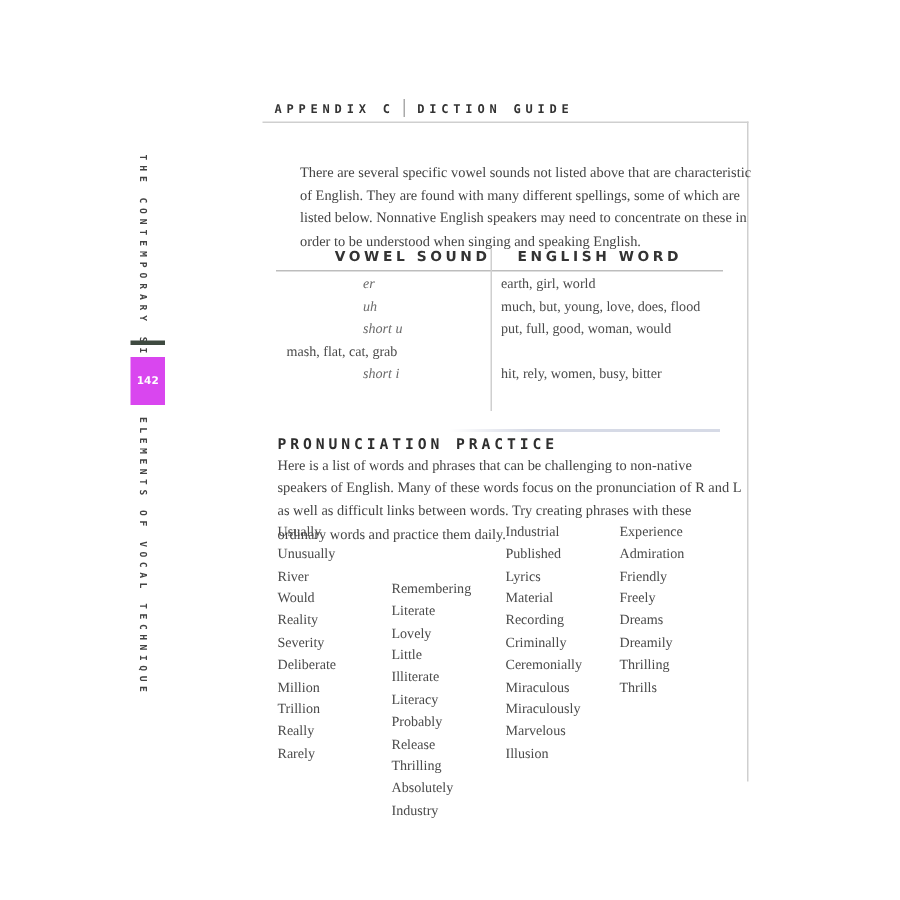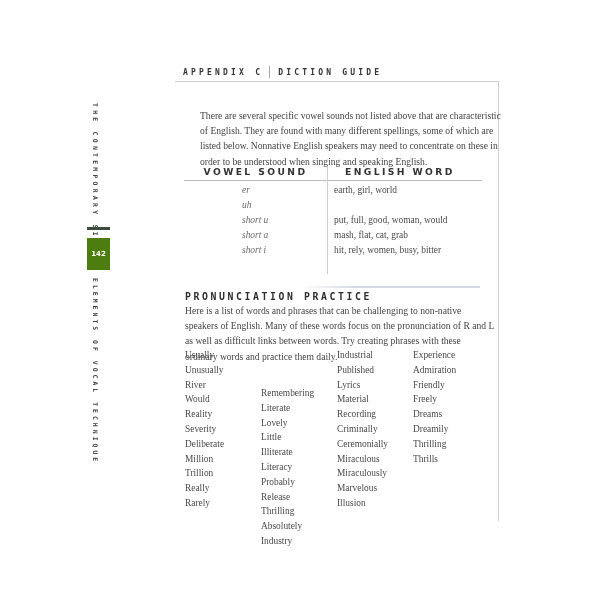--- a/index.html
+++ b/index.html
@@ -30,21 +30,21 @@
       font-size: 9.6px; line-height: 15.2px; color: #444;
     }
     .vtable {
       position: absolute; left: 184px; top: 166px; width: 300px;
     }
     .vt-head {
       display: flex; height: 14px;
       font-family: "DejaVu Sans", "Liberation Sans", sans-serif; font-weight: bold;
       font-size: 9.2px; letter-spacing: 2.4px; color: #333;
     }
-    .vt-head .c1 { width: 143px; text-align: center; }
+    .vt-head .c1 { width: 143px; text-align: right; }
     .vt-head .c2 { padding-left: 18px; }
     .vt-hrule { height: 1px; background: #bdbdbd; margin-top: 0px; width: 298px; }
     .vt-vline {
       position: absolute; left: 143px; top: 0px; width: 1px; height: 108px; background: #cfcfcf;
     }
     .vt-row { display: flex; font-size: 9.4px; line-height: 15px; color: #4a4a4a; }
     .vt-row .c1 { width: 143px; padding-left: 58px; box-sizing: border-box; font-style: italic; color: #6a6a6a; }
     .vt-row .c2 { padding-left: 7px; }
     .vt-body { padding-top: 2px; }
 
@@ -75,21 +75,21 @@
       position: absolute; left: 99px; top: 103px; transform-origin: 0 0;
       transform: translateX(-5px) rotate(90deg) translateY(-5px);
       white-space: nowrap;
       font-family: "DejaVu Sans Mono", "Liberation Mono", monospace; font-weight: bold;
       font-size: 6.4px; letter-spacing: 3.3px; color: #444;
     }
     .side-bar {
       position: absolute; left: 87px; top: 227px; width: 23px; height: 3px; background: #3e4a40;
     }
     .page-box {
-      position: absolute; left: 87px; top: 238px; width: 23px; height: 32px; background: #4d7c0f;
+      position: absolute; left: 87px; top: 238px; width: 23px; height: 32px; background: #d946ef;
       color: #fff; font-family: "DejaVu Sans", "Liberation Sans", sans-serif; font-weight: bold;
       font-size: 7px; display: flex; align-items: center; justify-content: center;
     }
     .side-bottom {
       position: absolute; left: 99px; top: 278px; transform-origin: 0 0;
       transform: translateX(-5px) rotate(90deg) translateY(-5px);
       white-space: nowrap;
       font-family: "DejaVu Sans Mono", "Liberation Mono", monospace; font-weight: bold;
       font-size: 6.4px; letter-spacing: 3.05px; color: #444;
     }
@@ -121,27 +121,27 @@
     <div class="c2">ENGLISH WORD</div>
   </div>
   <div class="vt-hrule"></div>
   <div class="vt-body">
     <div class="vt-row">
       <div class="c1">er</div>
       <div class="c2">earth, girl, world</div>
     </div>
     <div class="vt-row">
       <div class="c1">uh</div>
+      <div class="c2">much, but, young, love, does, flood</div>
     </div>
     <div class="vt-row">
       <div class="c1">short u</div>
       <div class="c2">put, full, good, woman, would</div>
     </div>
     <div class="vt-row">
-      <div class="c1">short a</div>
       <div class="c2">mash, flat, cat, grab</div>
     </div>
     <div class="vt-row">
       <div class="c1">short i</div>
       <div class="c2">hit, rely, women, busy, bitter</div>
     </div>
   </div>
 </div>
 
 <div class="pp-rule"></div>

